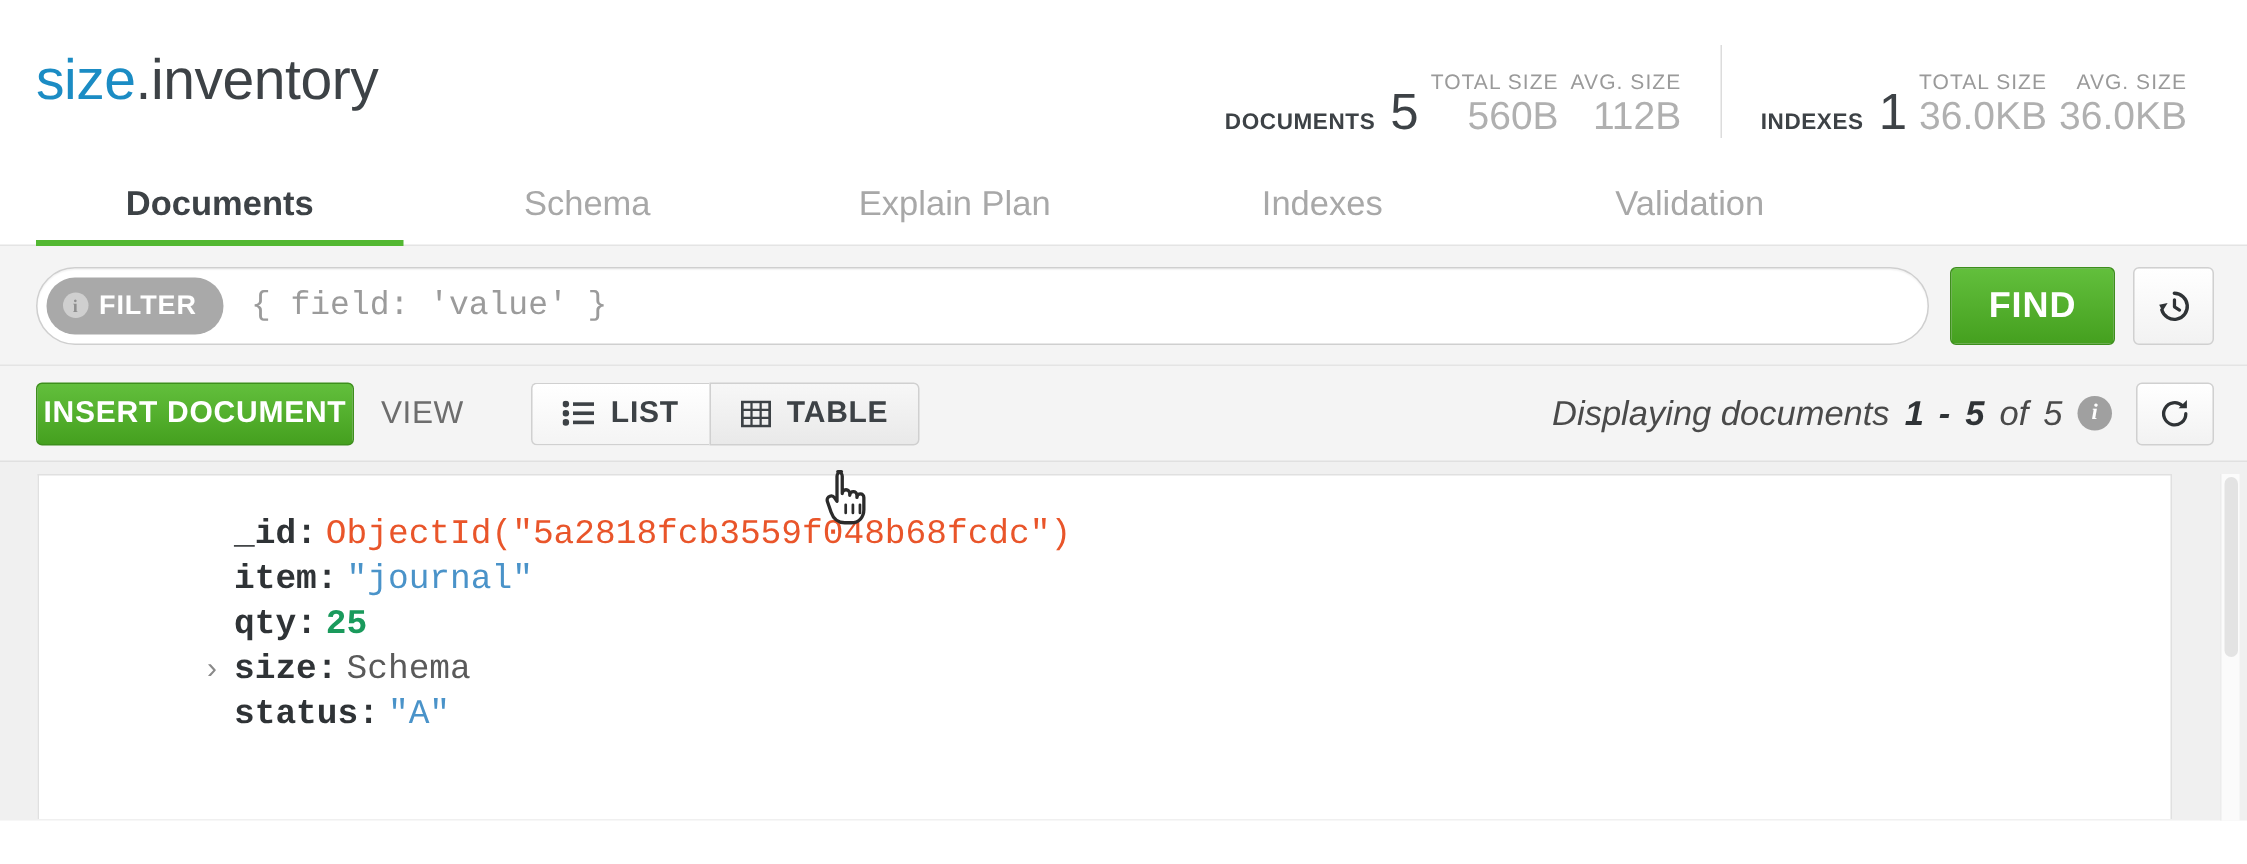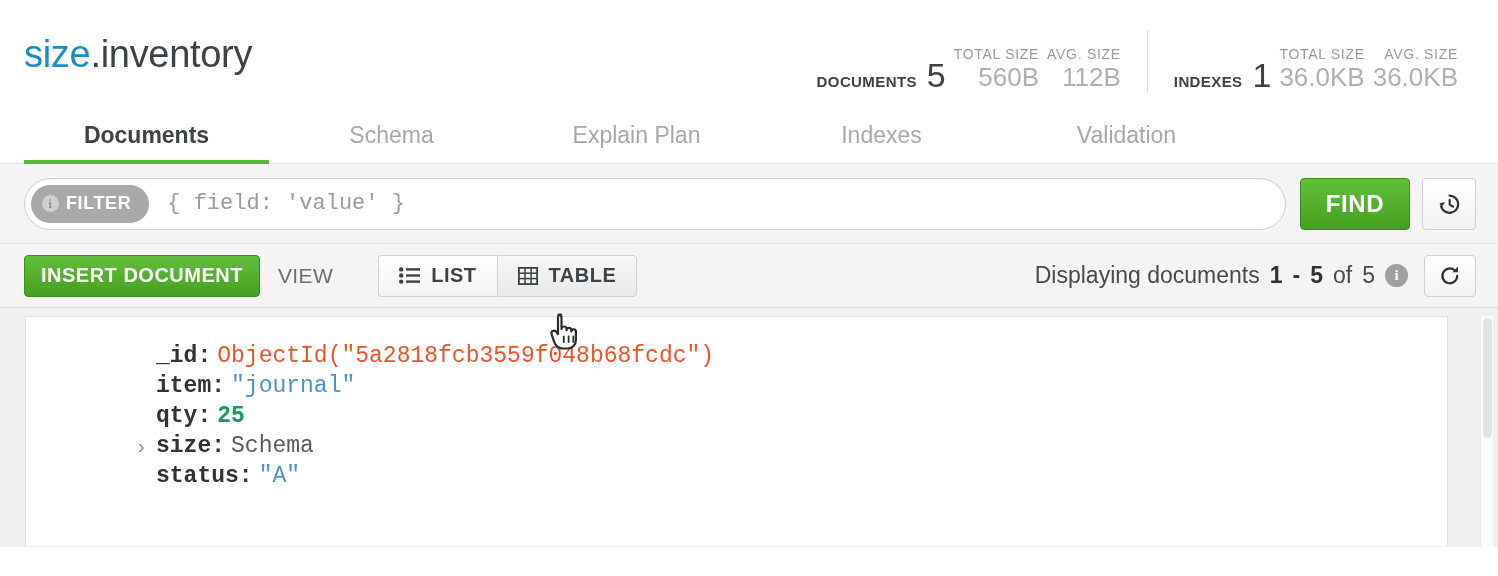--- a/index.html
+++ b/index.html
@@ -219,21 +219,21 @@
   .toolbar {
     background: #f4f4f4;
     border-bottom: 1px solid #e0e0e0;
     height: 64px;
     display: flex;
     align-items: center;
     padding: 0 22px 0 24px;
   }
   .insert-btn {
     height: 42px;
-    padding: 0 16px;
+    padding: 0 4px;
     border-radius: 4px;
     background: linear-gradient(#62bf3c,#45a01f);
     border: 1px solid #3d8f1c;
     color: #fff;
     font-size: 20px;
     font-weight: 700;
     letter-spacing: 0.5px;
     display: flex; align-items: center; justify-content: center;
     cursor: pointer;
     flex: none;
@@ -263,20 +263,21 @@
   .seg.hover { background: linear-gradient(#f7f7f7,#e9e9e9); }
 
   .displaying {
     margin-left: auto;
     display: flex;
     align-items: center;
     gap: 10px;
     font-size: 23px;
     color: #4a4a4a;
     white-space: nowrap;
+    font-style: italic;
   }
   .displaying b { font-weight: 700; color: #2f3336; }
   .info-dot {
     width: 23px; height: 23px;
     border-radius: 50%;
     background: #a0a0a0;
     color: #fff;
     font-size: 15px;
     font-weight: 700;
     font-family: "Liberation Serif", serif;

